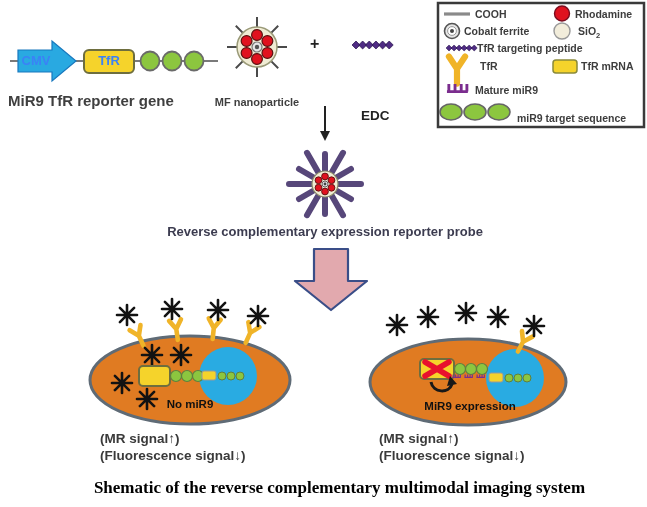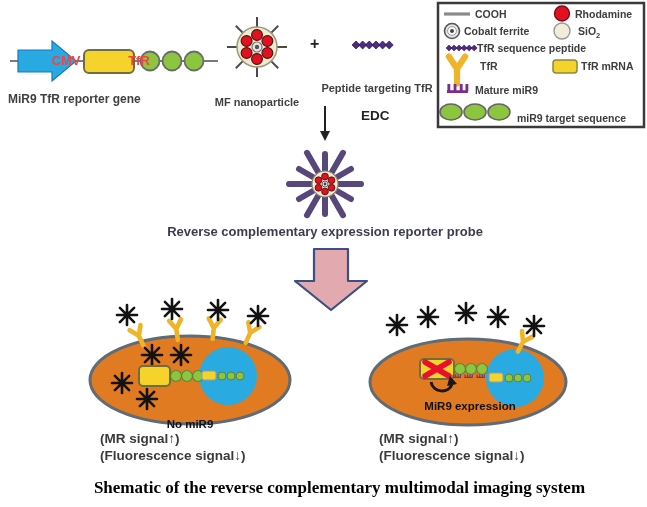--- a/index.html
+++ b/index.html
@@ -1,21 +1,21 @@
 <!DOCTYPE html>
 <html><head>
 <meta charset="utf-8">
 <style>
   html,body{margin:0;padding:0;background:#fff;}
   .canvas{position:relative;width:647px;height:507px;background:#ffffff;overflow:hidden;
           font-family:"Liberation Sans",sans-serif;}
   svg{position:absolute;left:0;top:0;}
   .lbl{position:absolute;font-weight:bold;color:#3f3f3f;white-space:nowrap;}
   .ctr{text-align:center;}
-  .shape-lbl{color:#ef4444;padding-left:30px;}
+  .shape-lbl{color:#3b82f6;}
   .cell-lbl{color:#111;font-size:11.5px;}
   .leg{font-size:10.5px;color:#3d3d3d;}
   .sig{font-size:13.5px;color:#3a3a3a;line-height:17px;}
   .caption{position:absolute;left:0;right:0;top:478px;text-align:center;
            font-family:"Liberation Serif",serif;font-weight:bold;font-size:17px;color:#000;margin-left:32px;}
   sub{font-size:7.5px;}
 </style>
 </head>
 <body>
 
@@ -163,40 +163,39 @@
     <g fill="#8CC63F" stroke="#5f7f3f" stroke-width="1">
       <circle cx="509" cy="378" r="4"></circle>
           <circle cx="518" cy="378" r="4"></circle>
           <circle cx="527" cy="378" r="4"></circle>
     </g>
   </g>
 </svg>
 
 <div class="lbl ctr shape-lbl" style="left:18px;top:53px;width:36px;font-size:13px;">CMV</div>
 <div class="lbl ctr shape-lbl" style="left:84px;top:53px;width:50px;font-size:13px;">TfR</div>
-<div class="lbl" style="left:8px;top:92px;font-size:12px;">MiR9 TfR reporter gene</div>
+<div class="lbl" style="left:8px;top:92px;font-size:15px;">MiR9 TfR reporter gene</div>
 
 <div class="lbl ctr" style="left:192px;top:82px;width:130px;font-size:11px;margin-top:14px;">MF nanoparticle</div>
 <div class="lbl" style="left:310px;top:35px;font-size:16px;color:#222;">+</div>
-<div class="lbl ctr" style="left:313px;top:82px;width:128px;font-size:11px;">Peptide targeting TfR</div>
 
 <div class="lbl leg" style="left:475px;top:8px;">COOH</div>
 <div class="lbl leg" style="left:575px;top:8px;">Rhodamine</div>
 <div class="lbl leg" style="left:464px;top:25px;">Cobalt ferrite</div>
 <div class="lbl leg" style="left:578px;top:25px;"><span>SiO</span><sub>2</sub></div>
-<div class="lbl leg" style="left:477px;top:42px;">TfR sequence peptide</div>
+<div class="lbl leg" style="left:477px;top:42px;">TfR targeting peptide</div>
 <div class="lbl leg" style="left:480px;top:60px;">TfR</div>
 <div class="lbl leg" style="left:581px;top:60px;">TfR mRNA</div>
 <div class="lbl leg" style="left:475px;top:84px;">Mature miR9</div>
 <div class="lbl leg" style="left:517px;top:112px;">miR9 target sequence</div>
 
 <div class="lbl" style="left:333px;top:108px;font-size:13.5px;color:#222;padding-left:28px;">EDC</div>
 <div class="lbl ctr" style="left:145px;top:224px;width:360px;font-size:13px;color:#3c3c50;">Reverse complementary expression reporter probe</div>
 
-<div class="lbl ctr cell-lbl" style="left:130px;top:398px;width:120px;margin-top:20px;">No miR9</div>
+<div class="lbl ctr cell-lbl" style="left:130px;top:398px;width:120px;">No miR9</div>
 <div class="lbl ctr cell-lbl" style="left:400px;top:400px;width:140px;">MiR9 expression</div>
 
 <div class="lbl sig" style="left:100px;top:430px;">(MR signal↑)</div>
 <div class="lbl sig" style="left:100px;top:447px;">(Fluorescence signal↓)</div>
 <div class="lbl sig" style="left:379px;top:430px;">(MR signal↑)</div>
 <div class="lbl sig" style="left:379px;top:447px;">(Fluorescence signal↓)</div>
 
 <div class="caption">Shematic of the reverse complementary multimodal imaging system</div>
 
 </div>

